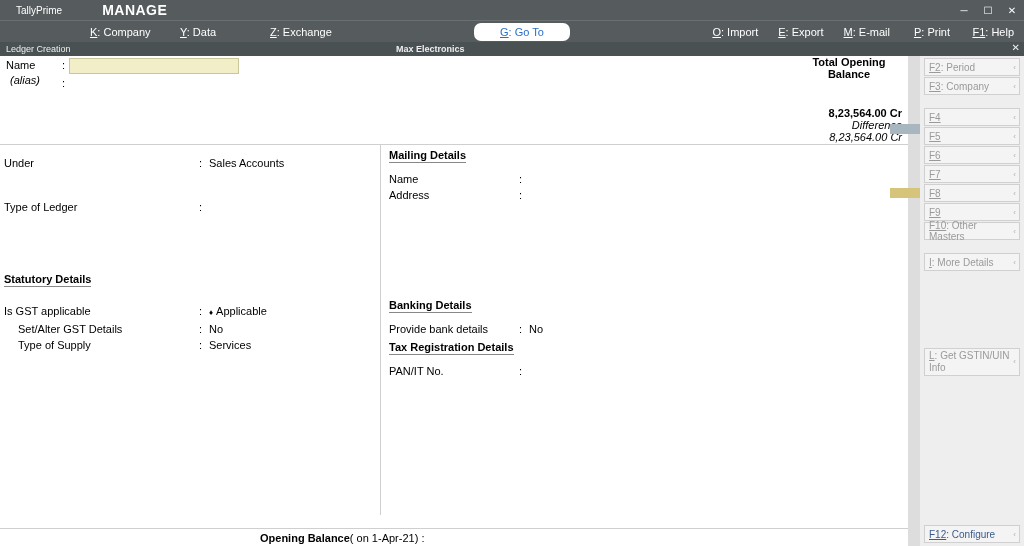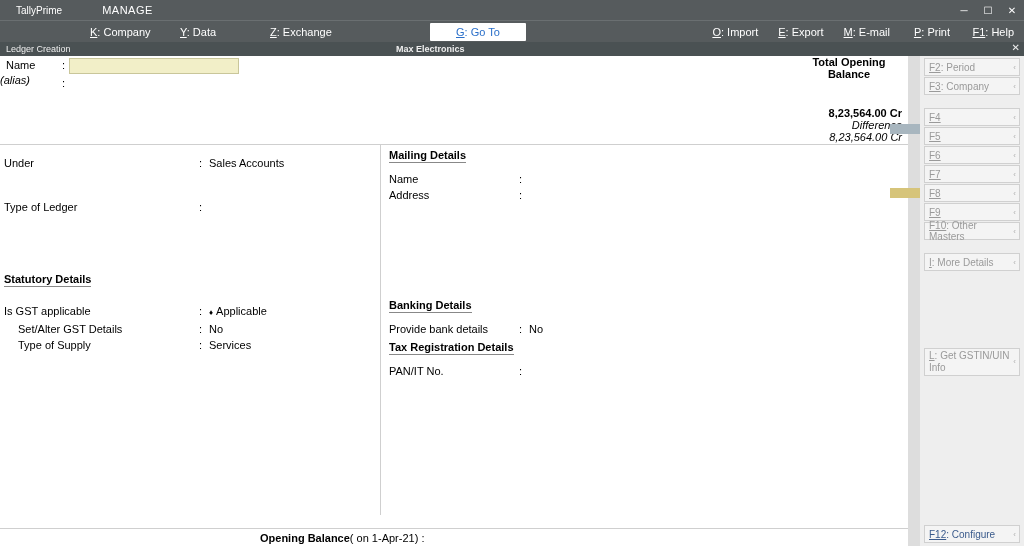--- a/index.html
+++ b/index.html
@@ -2,51 +2,51 @@
 <html><head>
 <meta charset="utf-8">
 <style>
   * { box-sizing: border-box; margin: 0; padding: 0; }
   html, body { width: 1024px; height: 546px; overflow: hidden; font-family: Arial, Helvetica, sans-serif; }
   body { background: #e8e8e8; font-size: 11px; color: #000; }
 
   
   .topbar { height: 20px; background: #565b5d; display: flex; align-items: center; }
   .brand-top { color: #fff; font-size: 10px; padding-left: 16px; }
-  .manage-label { color: #fff; font-size: 11px; font-weight: normal; letter-spacing: 0.5px; margin-left: 40px; }
+  .manage-label { color: #fff; font-size: 14px; font-weight: bold; letter-spacing: 0.5px; margin-left: 40px; }
   .winbtns { margin-left: auto; display: flex; }
   .winbtn { width: 24px; height: 20px; display: flex; align-items: center; justify-content: center; color: #fff; font-size: 10px; cursor: pointer; }
 
   
   .menubar { height: 22px; background: #565b5d; display: flex; align-items: center; border-top: 1px solid #6a6f71; }
   .edu { color: #fff; font-weight: bold; font-size: 16px; padding: 0 8px; width: 80px; margin-top: 38px; }
   .menuitem { color: #fff; font-size: 11px; padding: 3px 10px; cursor: pointer; position: relative; min-width: 90px; }
   .menuitem .u { text-decoration: underline; }
-  .menuitem.highlight { background: #fff; color: #2a6fc9; text-align: center; border-radius: 1px; display: inline-block; padding: 3px 26px; }
+  .menuitem.highlight { background: #fff; color: #2a6fc9; text-align: center; border-radius: 7px; display: inline-block; padding: 3px 26px; margin-left: 44px; }
   .menugap { flex: 1; }
   .menuitem.right { min-width: 60px; text-align: right; }
 
   
   .subheader { height: 14px; background: #4a5153; color: #eee; font-size: 9px; display: flex; align-items: center; padding: 0 6px; position: relative; }
   .subheader .left { width: 390px; }
   .subheader .center { font-weight: bold; }
   .subheader .close-x { position: absolute; right: 4px; top: 0; font-size: 10px; cursor: pointer; }
 
   
   .layout { display: flex; height: calc(546px - 20px - 22px - 14px); }
   .content { width: 908px; background: #fff; position: relative; }
   .graystrip { width: 12px; background: #dddddd; }
   .rightpanel { width: 104px; background: #eeeeee; padding: 2px 4px 2px 4px; display: flex; flex-direction: column; gap: 0; }
 
   
   .row { display: flex; }
   .label { padding: 3px 6px; }
   .colon { padding: 3px 2px; }
   .input-name { width: 170px; height: 16px; background: #f2efc8; border: 1px solid #c9c69a; margin-left: 2px; margin-top: 2px; }
-  .alias { font-style: italic; padding: 0 0; }
+  .alias { font-style: italic; padding: 0 10px; }
 
   .tob-box { position: absolute; right: 0; top: 0; width: 118px; }
   .tob-head { font-weight: bold; text-align: center; font-size: 11px; height: 16px; }
   .tob-amount { text-align: right; padding-right: 6px; font-weight: bold; margin-top: 35px; }
   .tob-diff-label { text-align: right; padding-right: 6px; font-style: italic; }
   .tob-diff-amount { text-align: right; padding-right: 6px; font-style: italic; }
 
   .hr { border: none; border-top: 1px solid #cfcfcf; margin: 0; }
 
   .twocol { display: flex; }

